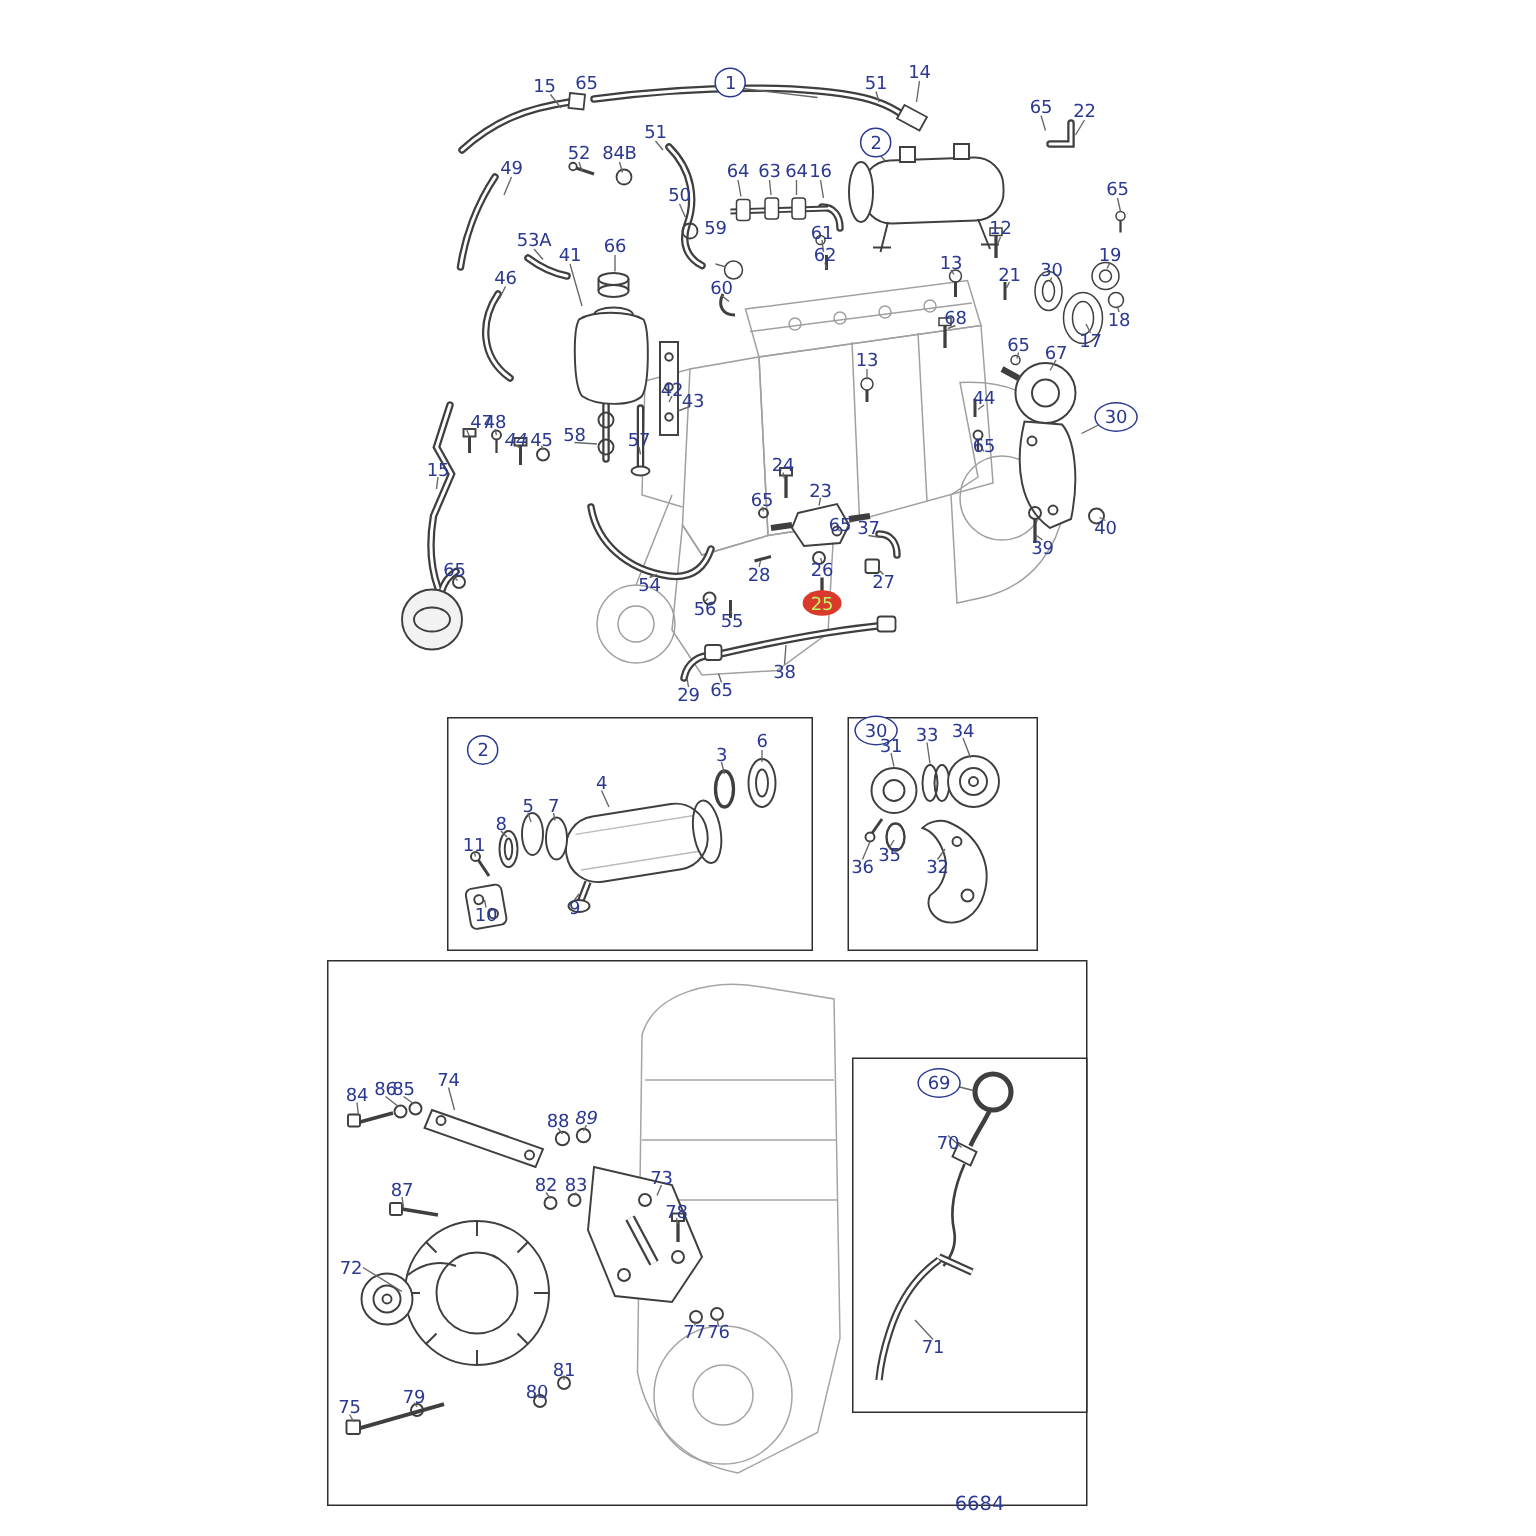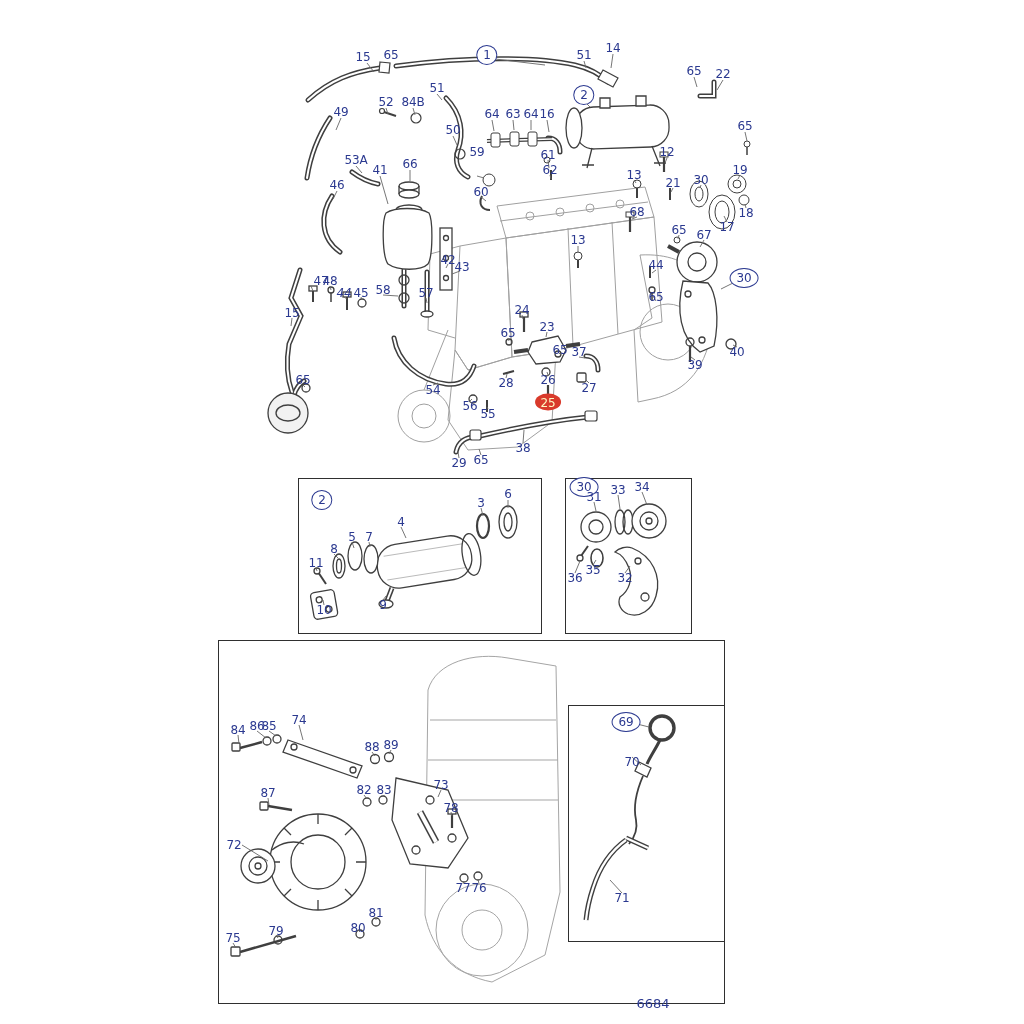--- a/index.html
+++ b/index.html
@@ -6,21 +6,21 @@
     font-family:"DejaVu Sans", sans-serif;}
   #canvas{position:relative;width:1024px;height:1024px;background:#fff;}
   #canvas > svg{position:absolute;left:0;top:0;z-index:1;}
   .box-layer,.label-layer{position:absolute;left:0;top:0;width:100%;height:100%;pointer-events:none;}
   .box-layer{z-index:2;}
   .label-layer{z-index:3;}
   .detail-box{position:absolute;border:1.6px solid #2f2f2f;background:transparent;}
   .part-label{position:absolute;transform:translate(-50%,-50%);font-size:12px;line-height:1;
     color:var(--label,#2b3990);font-weight:500;white-space:nowrap;letter-spacing:-0.2px;}
   .part-label.circled{border:1.3px solid var(--label,#2b3990);border-radius:50%;padding:3px 6px;background:#fff;}
-  .part-label.highlighted{background:var(--hl,#d93a2b);color:#fef9c3;border-radius:50%;padding:2.5px 5.5px;}
+  .part-label.highlighted{background:var(--hl,#d93a2b);color:#bef264;border-radius:50%;padding:2.5px 5.5px;}
   .figure-number{position:absolute;transform:translate(-50%,-50%);font-size:13px;
     color:var(--label,#2b3990);z-index:3;}
 </style>
 </head>
 <body>
 
 <div id="canvas">
 
 <svg width="1024" height="1024" viewBox="0 0 1024 1024">
 
@@ -489,21 +489,21 @@
       <div class="part-label" style="left: 618px; top: 490px;">33</div>
       <div class="part-label" style="left: 642px; top: 487px;">34</div>
       <div class="part-label" style="left: 575px; top: 578px;">36</div>
       <div class="part-label" style="left: 593px; top: 570px;">35</div>
       <div class="part-label" style="left: 625px; top: 578px;">32</div>
       <div class="part-label" style="left: 238px; top: 730px;">84</div>
       <div class="part-label" style="left: 257px; top: 726px;">86</div>
       <div class="part-label" style="left: 269px; top: 726px;">85</div>
       <div class="part-label" style="left: 299px; top: 720px;">74</div>
       <div class="part-label" style="left: 372px; top: 747px;">88</div>
-      <div class="part-label" style="left: 391px; top: 745px;">89</div>
+      <div class="part-label" style="left: 391px; top: 745px; font-style: italic;">89</div>
       <div class="part-label" style="left: 268px; top: 793px;">87</div>
       <div class="part-label" style="left: 364px; top: 790px;">82</div>
       <div class="part-label" style="left: 384px; top: 790px;">83</div>
       <div class="part-label" style="left: 441px; top: 785px;">73</div>
       <div class="part-label" style="left: 451px; top: 808px;">78</div>
       <div class="part-label" style="left: 234px; top: 845px;">72</div>
       <div class="part-label" style="left: 463px; top: 888px;">77</div>
       <div class="part-label" style="left: 479px; top: 888px;">76</div>
       <div class="part-label" style="left: 233px; top: 938px;">75</div>
       <div class="part-label" style="left: 276px; top: 931px;">79</div>

